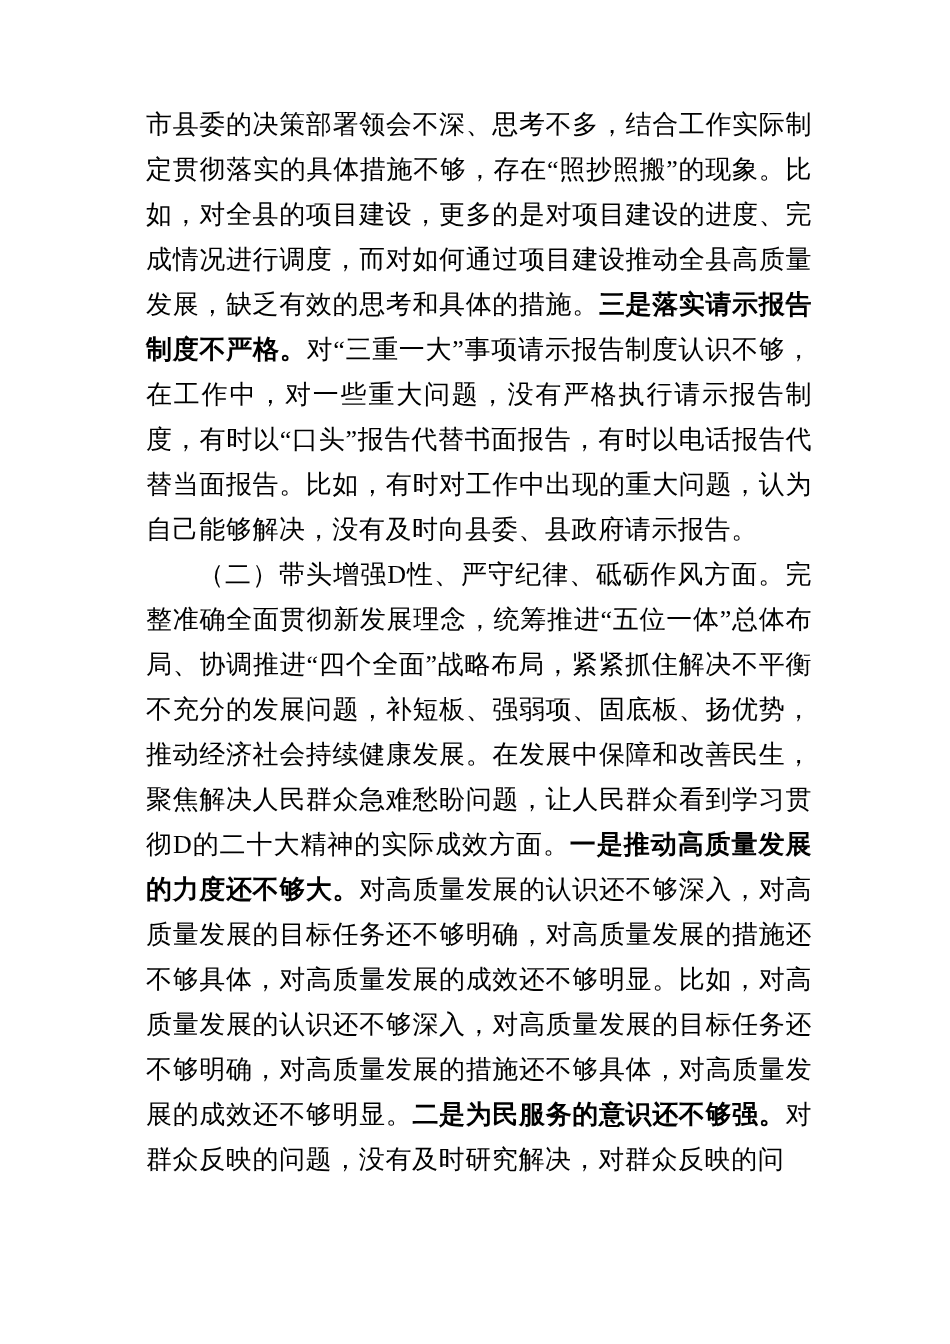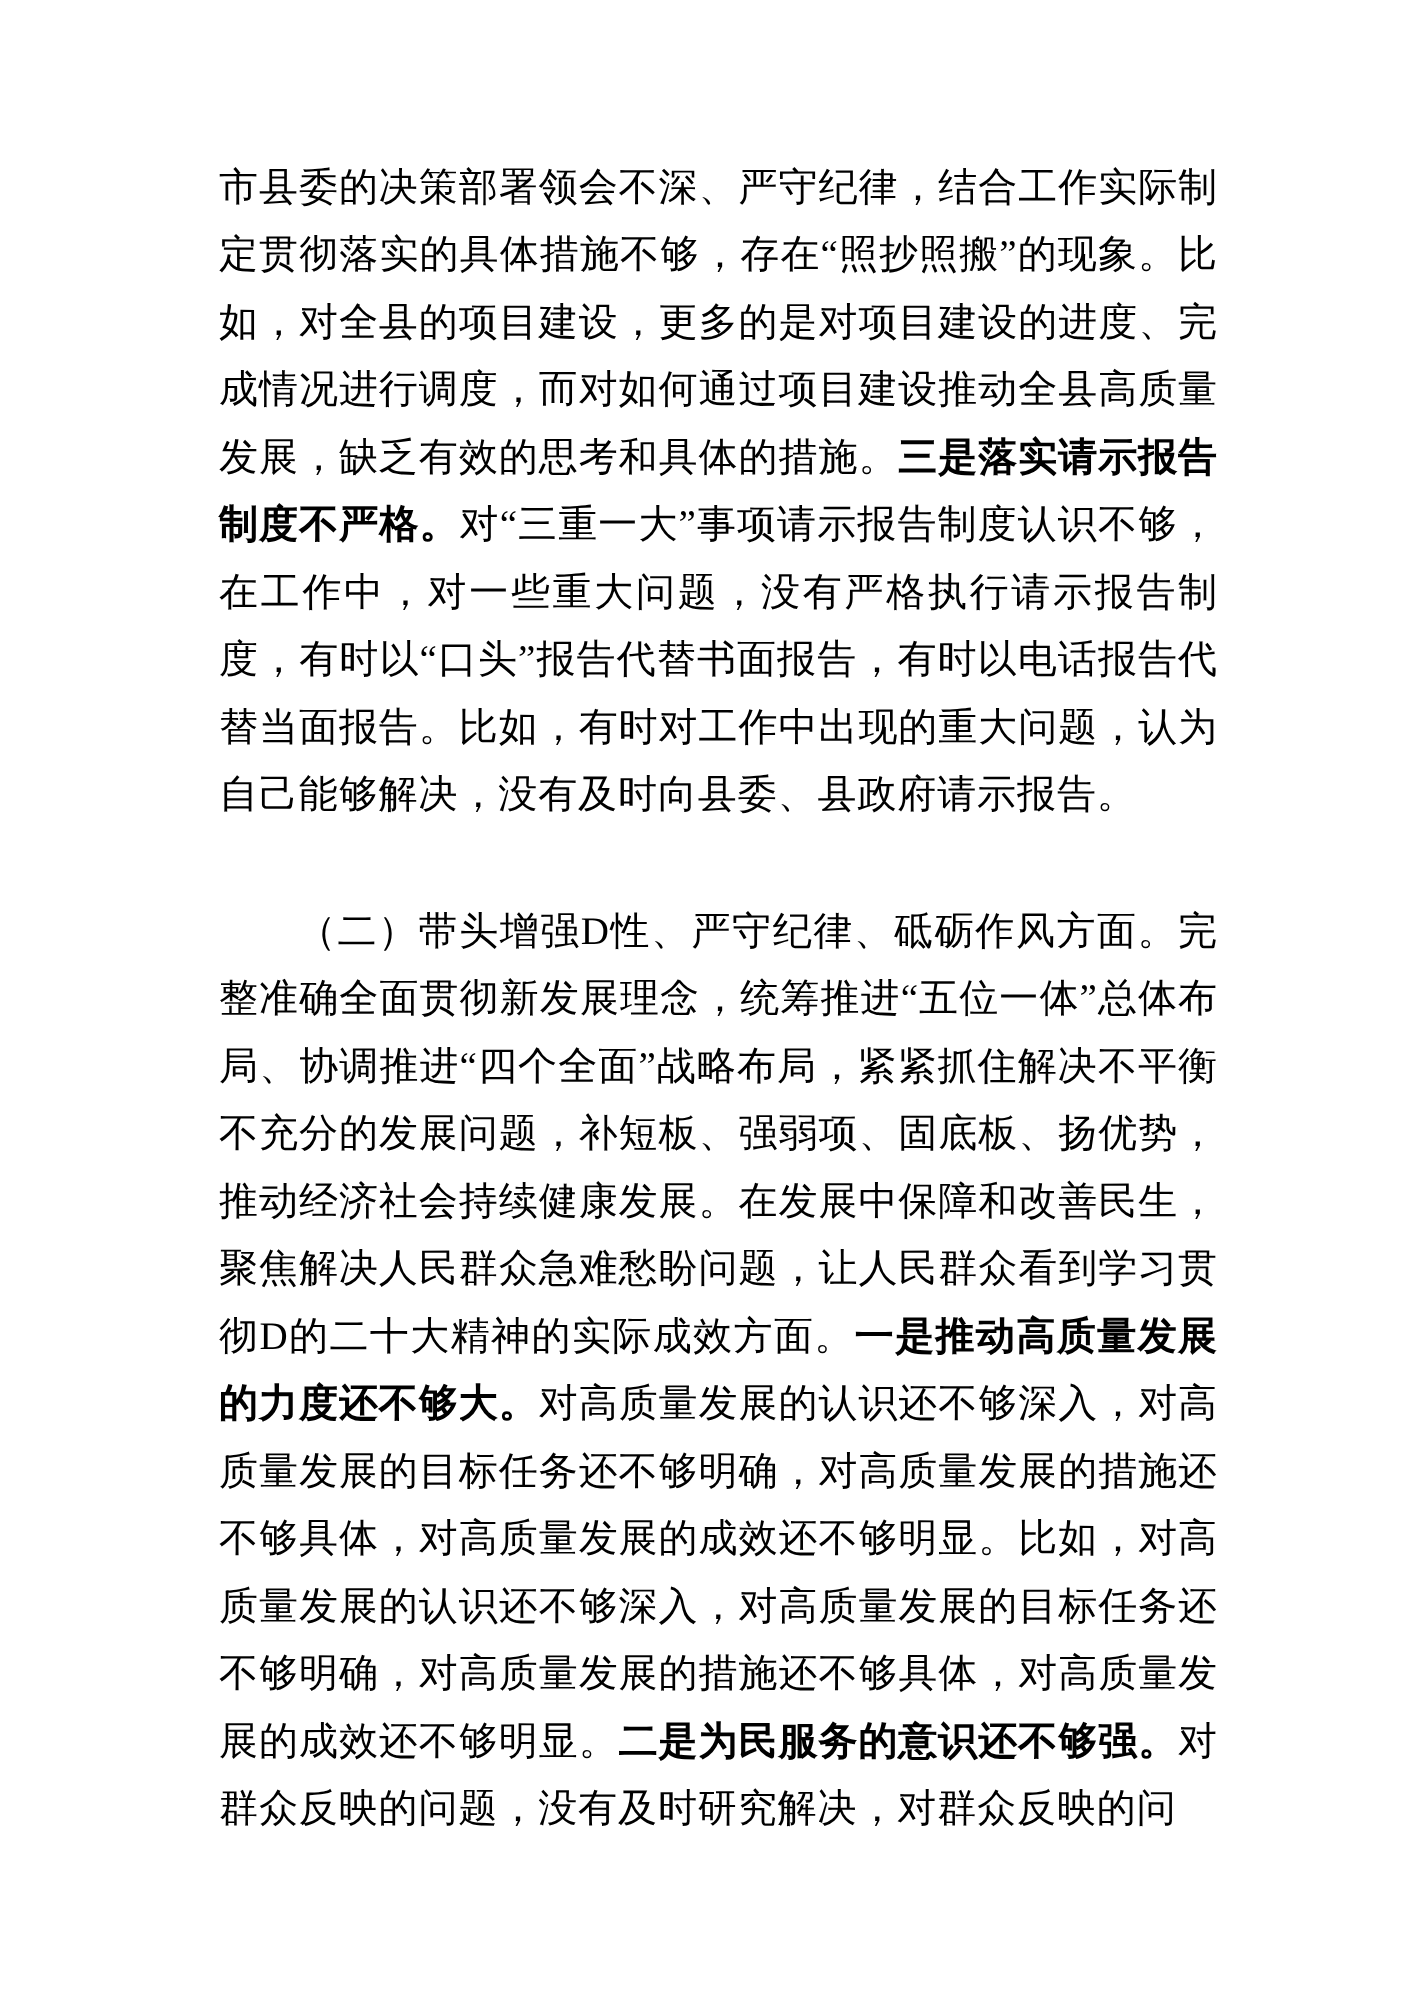--- a/index.html
+++ b/index.html
@@ -33,33 +33,32 @@
     letter-spacing: 0.6px;
     text-align: justify;
     text-justify: inter-character;
   }
   .para {
     margin: 0;
     padding: 0;
   }
   .para.indent {
     text-indent: 2em;
-    margin-top: 46px;
   }
   .seg-normal {
     font-weight: normal;
   }
   .seg-bold {
     font-weight: bold;
   }
   .seg-heading {
     font-weight: normal;
   }
 </style>
 </head>
 <body style="background: rgb(255, 255, 255);">
 
 <div class="doc-page">
   <div class="doc-body" id="doc-body" style="color: rgb(0, 0, 0);">
-      <p class="para"><span class="seg seg-normal">市县委的决策部署领会不深、严守纪律，结合工作实际制定贯彻落实的具体措施不够，存在“照抄照搬”的现象。比如，对全县的项目建设，更多的是对项目建设的进度、完成情况进行调度，而对如何通过项目建设推动全县高质量发展，缺乏有效的思考和具体的措施。</span><span class="seg seg-bold">三是落实请示报告制度不严格。</span><span class="seg seg-normal">对“三重一大”事项请示报告制度认识不够，在工作中，对一些重大问题，没有严格执行请示报告制度，有时以“口头”报告代替书面报告，有时以电话报告代替当面报告。比如，有时对工作中出现的重大问题，认为自己能够解决，没有及时向县委、县政府请示报告。</span></p>
+      <p class="para"><span class="seg seg-normal">市县委的决策部署领会不深、思考不多，结合工作实际制定贯彻落实的具体措施不够，存在“照抄照搬”的现象。比如，对全县的项目建设，更多的是对项目建设的进度、完成情况进行调度，而对如何通过项目建设推动全县高质量发展，缺乏有效的思考和具体的措施。</span><span class="seg seg-bold">三是落实请示报告制度不严格。</span><span class="seg seg-normal">对“三重一大”事项请示报告制度认识不够，在工作中，对一些重大问题，没有严格执行请示报告制度，有时以“口头”报告代替书面报告，有时以电话报告代替当面报告。比如，有时对工作中出现的重大问题，认为自己能够解决，没有及时向县委、县政府请示报告。</span></p>
       <p class="para indent"><span class="seg seg-heading">（二）带头增强D性、严守纪律、砥砺作风方面。</span><span class="seg seg-normal">完整准确全面贯彻新发展理念，统筹推进“五位一体”总体布局、协调推进“四个全面”战略布局，紧紧抓住解决不平衡不充分的发展问题，补短板、强弱项、固底板、扬优势，推动经济社会持续健康发展。在发展中保障和改善民生，聚焦解决人民群众急难愁盼问题，让人民群众看到学习贯彻D的二十大精神的实际成效方面。</span><span class="seg seg-bold">一是推动高质量发展的力度还不够大。</span><span class="seg seg-normal">对高质量发展的认识还不够深入，对高质量发展的目标任务还不够明确，对高质量发展的措施还不够具体，对高质量发展的成效还不够明显。比如，对高质量发展的认识还不够深入，对高质量发展的目标任务还不够明确，对高质量发展的措施还不够具体，对高质量发展的成效还不够明显。</span><span class="seg seg-bold">二是为民服务的意识还不够强。</span><span class="seg seg-normal">对群众反映的问题，没有及时研究解决，对群众反映的问</span></p>
     </div>
 </div>
 
 </body></html>

